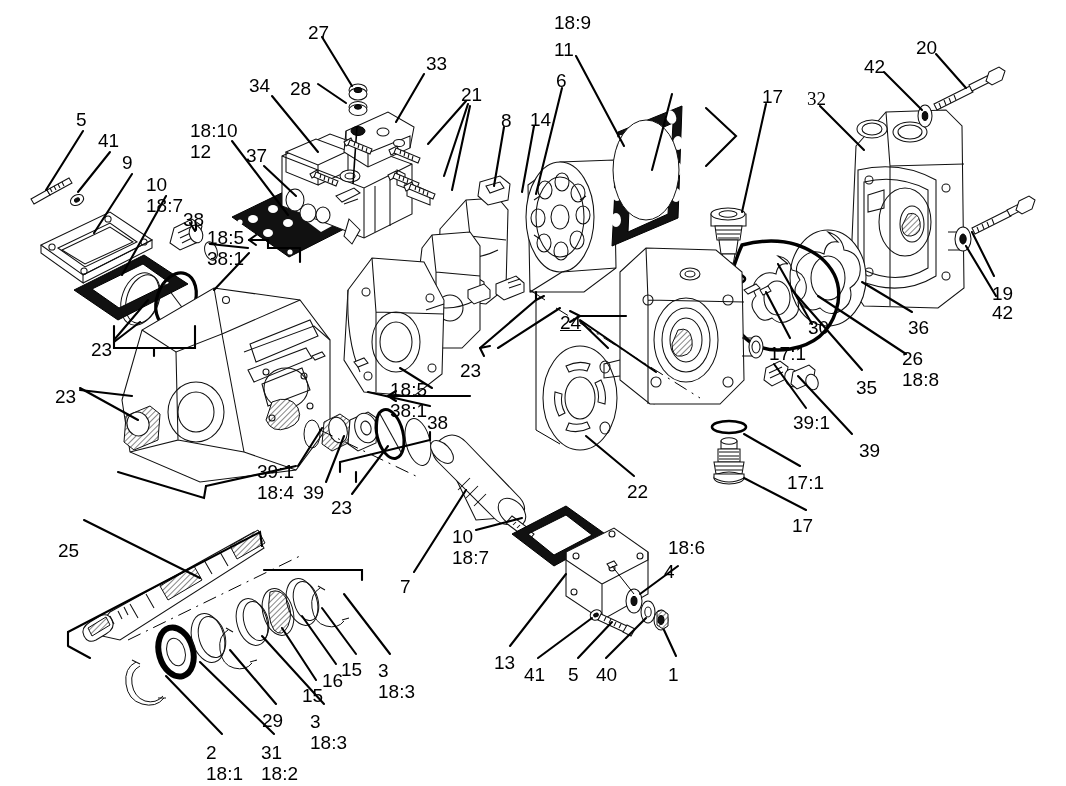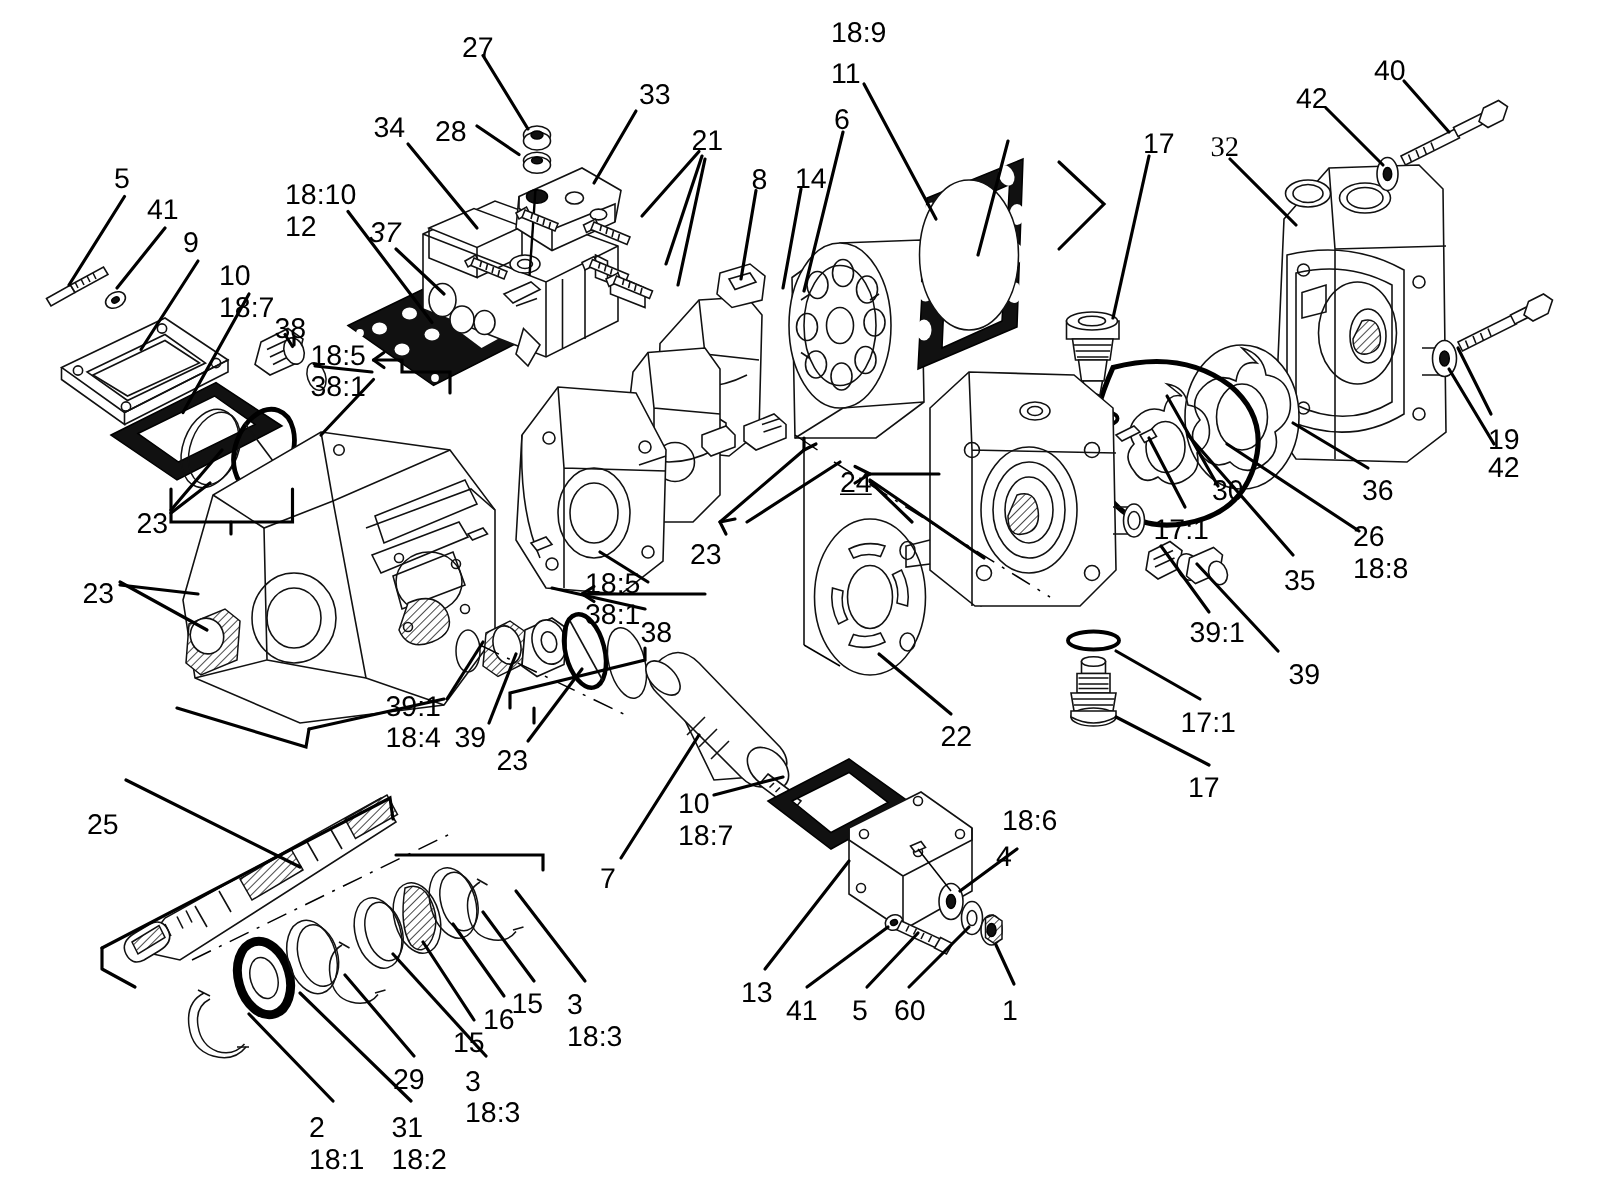--- a/index.html
+++ b/index.html
@@ -652,35 +652,35 @@
       <div class="callout" style="left: 76px; top: 110px;">5</div>
       <div class="callout" style="left: 98px; top: 131px;">41</div>
       <div class="callout" style="left: 122px; top: 153px;">9</div>
       <div class="callout two-line" style="left: 146px; top: 174px;">10
 18:7</div>
       <div class="callout" style="left: 183px; top: 210px;">38</div>
       <div class="callout two-line" style="left: 207px; top: 227px;">18:5
 38:1</div>
       <div class="callout two-line" style="left: 190px; top: 120px;">18:10
 12</div>
-      <div class="callout" style="left: 246px; top: 146px; font-style: italic;">37</div>
+      <div class="callout" style="left: 246px; top: 146px;">37</div>
       <div class="callout" style="left: 249px; top: 76px;">34</div>
       <div class="callout" style="left: 308px; top: 23px;">27</div>
       <div class="callout" style="left: 290px; top: 79px;">28</div>
       <div class="callout" style="left: 426px; top: 54px;">33</div>
       <div class="callout" style="left: 461px; top: 85px;">21</div>
       <div class="callout" style="left: 501px; top: 111px;">8</div>
       <div class="callout" style="left: 530px; top: 110px;">14</div>
       <div class="callout" style="left: 556px; top: 71px;">6</div>
       <div class="callout" style="left: 554px; top: 40px;">11</div>
       <div class="callout" style="left: 554px; top: 13px;">18:9</div>
       <div class="callout" style="left: 762px; top: 87px;">17</div>
       <div class="callout" style="left: 807px; top: 89px; font-family: Liberation Serif, serif;">32</div>
       <div class="callout" style="left: 864px; top: 57px;">42</div>
-      <div class="callout" style="left: 916px; top: 38px;">40</div>
+      <div class="callout" style="left: 916px; top: 38px;">20</div>
       <div class="callout" style="left: 992px; top: 284px;">19</div>
       <div class="callout" style="left: 992px; top: 303px;">42</div>
       <div class="callout" style="left: 908px; top: 318px;">36</div>
       <div class="callout two-line" style="left: 902px; top: 348px;">26
 18:8</div>
       <div class="callout" style="left: 856px; top: 378px;">35</div>
       <div class="callout" style="left: 808px; top: 318px;">30</div>
       <div class="callout" style="left: 769px; top: 344px;">17:1</div>
       <div class="callout" style="left: 560px; top: 313px; text-decoration: underline;">24</div>
       <div class="callout" style="left: 460px; top: 361px;">23</div>
@@ -698,21 +698,21 @@
 18:4</div>
       <div class="callout" style="left: 303px; top: 483px;">39</div>
       <div class="callout" style="left: 331px; top: 498px;">23</div>
       <div class="callout" style="left: 58px; top: 512px; margin-top: 29px;">25</div>
       <div class="callout" style="left: 400px; top: 577px;">7</div>
       <div class="callout two-line" style="left: 452px; top: 526px;">10
 18:7</div>
       <div class="callout" style="left: 494px; top: 653px;">13</div>
       <div class="callout" style="left: 524px; top: 665px;">41</div>
       <div class="callout" style="left: 568px; top: 665px;">5</div>
-      <div class="callout" style="left: 596px; top: 665px;">60</div>
+      <div class="callout" style="left: 596px; top: 665px;">40</div>
       <div class="callout" style="left: 668px; top: 665px;">1</div>
       <div class="callout" style="left: 664px; top: 562px;">4</div>
       <div class="callout" style="left: 668px; top: 538px;">18:6</div>
       <div class="callout two-line" style="left: 206px; top: 742px;">2
 18:1</div>
       <div class="callout two-line" style="left: 261px; top: 742px;">31
 18:2</div>
       <div class="callout" style="left: 262px; top: 711px;">29</div>
       <div class="callout two-line" style="left: 310px; top: 711px;">3
 18:3</div>

